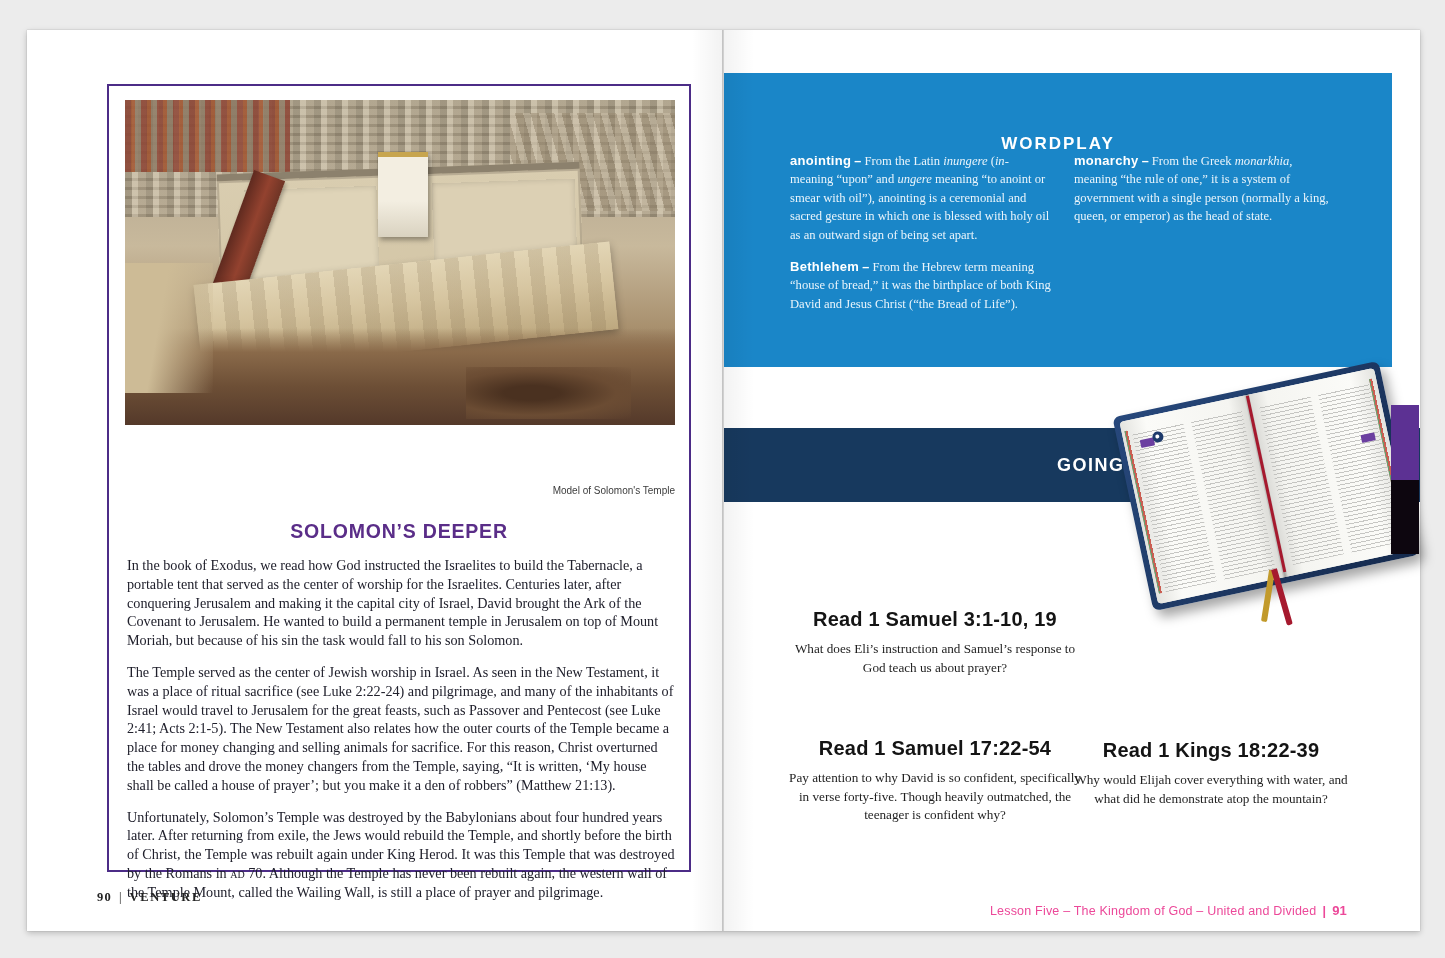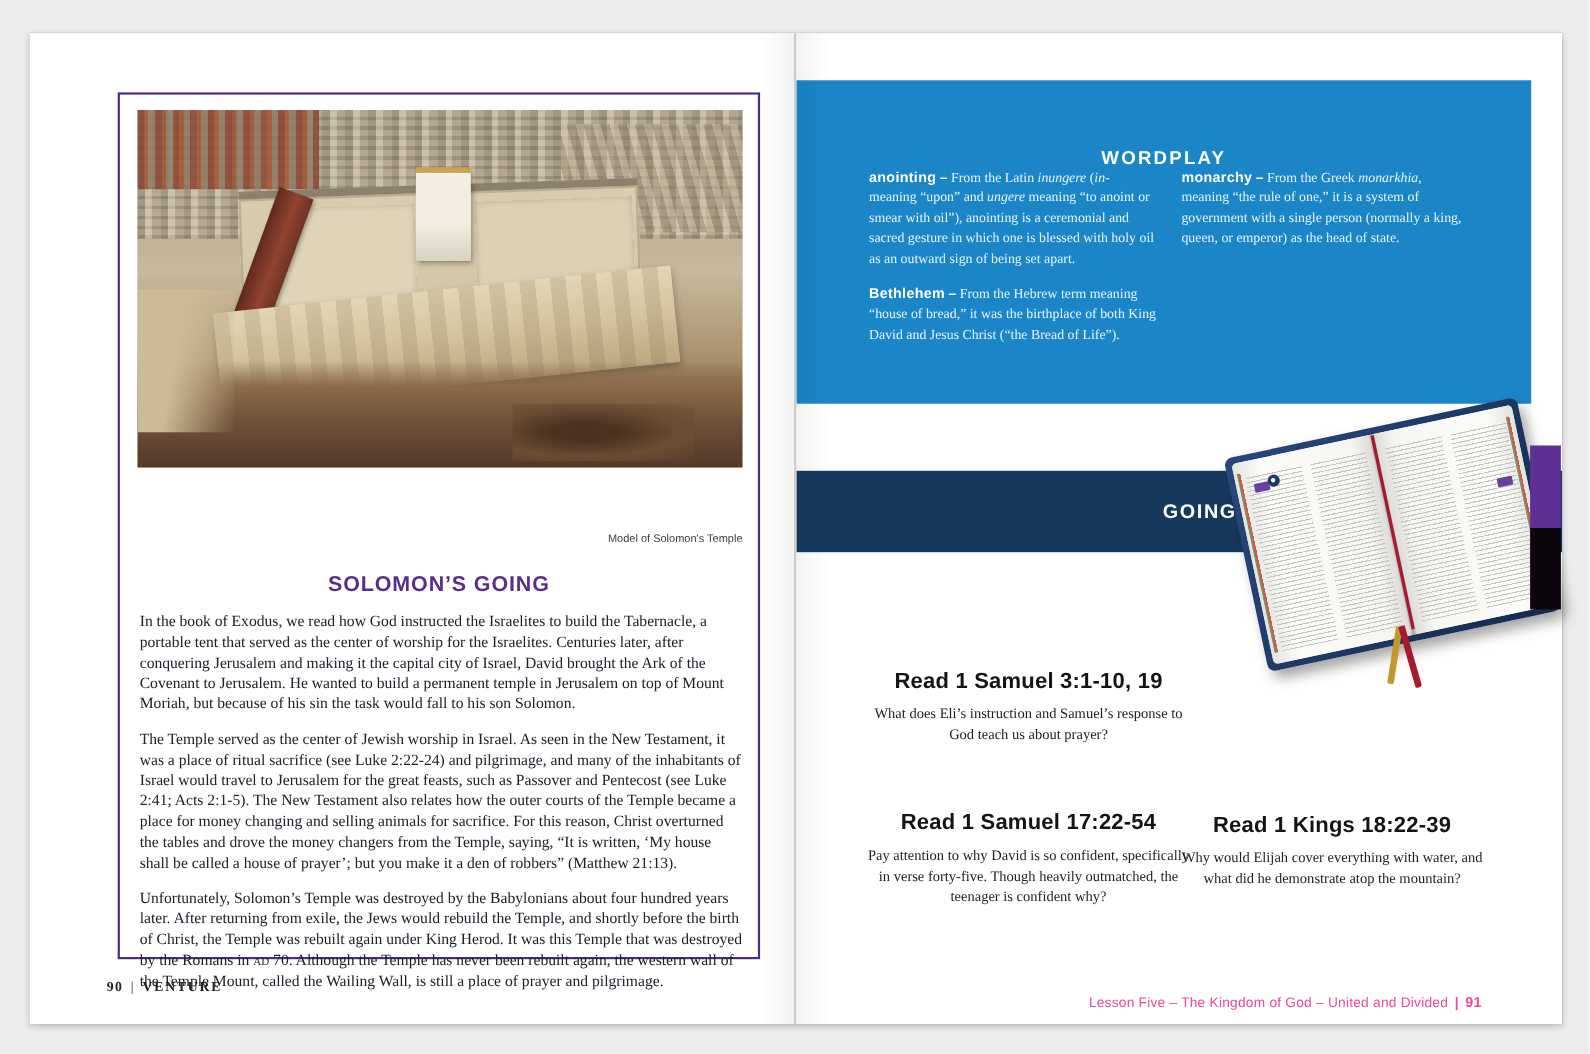--- a/index.html
+++ b/index.html
@@ -138,21 +138,21 @@
       <div class="ph photo-stoa"></div>
       <div class="ph photo-temple"></div>
       <div class="ph photo-wall"></div>
       <div class="ph photo-terrain"></div>
       <div class="ph photo-rocks"></div>
       <div class="ph photo-slope-l"></div>
     </div>
 
     <div class="caption">Model of Solomon's Temple</div>
 
-    <div class="box-title">SOLOMON’S GOING</div>
+    <div class="box-title">SOLOMON’S DEEPER</div>
 
     <div class="body-copy">
       <p>In the book of Exodus, we read how God instructed the Israelites to build the Tabernacle, a portable tent that served as the center of worship for the Israelites. Centuries later, after conquering Jerusalem and making it the capital city of Israel, David brought the Ark of the Covenant to Jerusalem. He wanted to build a permanent temple in Jerusalem on top of Mount Moriah, but because of his sin the task would fall to his son Solomon.</p>
       <p>The Temple served as the center of Jewish worship in Israel. As seen in the New Testament, it was a place of ritual sacrifice (see Luke 2:22-24) and pilgrimage, and many of the inhabitants of Israel would travel to Jerusalem for the great feasts, such as Passover and Pentecost (see Luke 2:41; Acts 2:1-5). The New Testament also relates how the outer courts of the Temple became a place for money changing and selling animals for sacrifice. For this reason, Christ overturned the tables and drove the money changers from the Temple, saying, “It is written, ‘My house shall be called a house of prayer’; but you make it a den of robbers” (Matthew 21:13).</p>
       <p>Unfortunately, Solomon’s Temple was destroyed by the Babylonians about four hundred years later. After returning from exile, the Jews would rebuild the Temple, and shortly before the birth of Christ, the Temple was rebuilt again under King Herod. It was this Temple that was destroyed by the Romans in <span style="font-variant:small-caps">ad</span> 70. Although the Temple has never been rebuilt again, the western wall of the Temple Mount, called the Wailing Wall, is still a place of prayer and pilgrimage.</p>
     </div>
   </div>
 
   <div class="footer-left">
     <span class="num">90</span><span class="sep">|</span><span class="bk">VENTURE</span>

